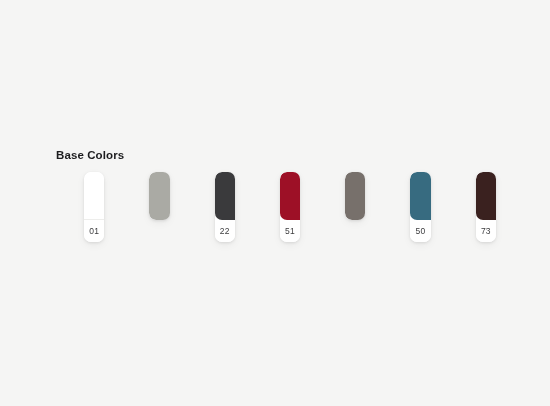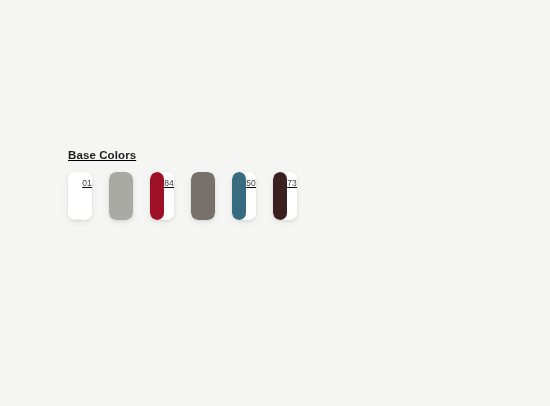--- a/index.html
+++ b/index.html
@@ -18,24 +18,23 @@
 
   .page {
     position: relative;
     width: 550px;
     height: 406px;
     box-sizing: border-box;
   }
 
   .palette-section {
     position: absolute;
-    left: 68px;
+    left: 56px;
     top: 148px;
     width: 440px;
-    text-decoration: underline;
   }
 
   .section-title {
     font-size: 11.5px;
     font-weight: bold;
     color: #1d1d1f;
     letter-spacing: 0.1px;
     margin: 0 0 10px 0;
     line-height: 14px;
   }
@@ -46,21 +45,23 @@
     gap: 17px;
   }
 
   .swatch-card {
     width: 24px;
     background: #ffffff;
     border-radius: 7px;
     box-shadow: 0 1px 3px rgba(0,0,0,0.10), 0 3px 8px rgba(0,0,0,0.05);
     overflow: hidden;
     display: flex;
+    flex-direction: column;
     cursor: pointer;
+    margin-left: 28px;
   }
 
   .swatch-color {
     width: 48px;
     height: 48px;
     border-radius: 7px;
     box-sizing: border-box;
   }
 
   .swatch-color.is-light {
@@ -89,22 +90,26 @@
 
     <div class="swatch-row">
         <div class="swatch-card">
           <div class="swatch-color is-light" style="background: rgb(255, 255, 255);"></div>
           <div class="swatch-label">01</div>
         </div>
         <div class="swatch-card">
           <div class="swatch-color" style="background: rgb(170, 170, 164);"></div>
         </div>
         <div class="swatch-card">
+          <div class="swatch-color" style="background: rgb(58, 58, 60);"></div>
+          <div class="swatch-label">22</div>
+        </div>
+        <div class="swatch-card">
           <div class="swatch-color" style="background: rgb(157, 16, 38);"></div>
-          <div class="swatch-label">84</div>
+          <div class="swatch-label">51</div>
         </div>
         <div class="swatch-card">
           <div class="swatch-color" style="background: rgb(119, 112, 107);"></div>
         </div>
         <div class="swatch-card">
           <div class="swatch-color" style="background: rgb(55, 107, 128);"></div>
           <div class="swatch-label">50</div>
         </div>
         <div class="swatch-card">
           <div class="swatch-color" style="background: rgb(58, 33, 31);"></div>

